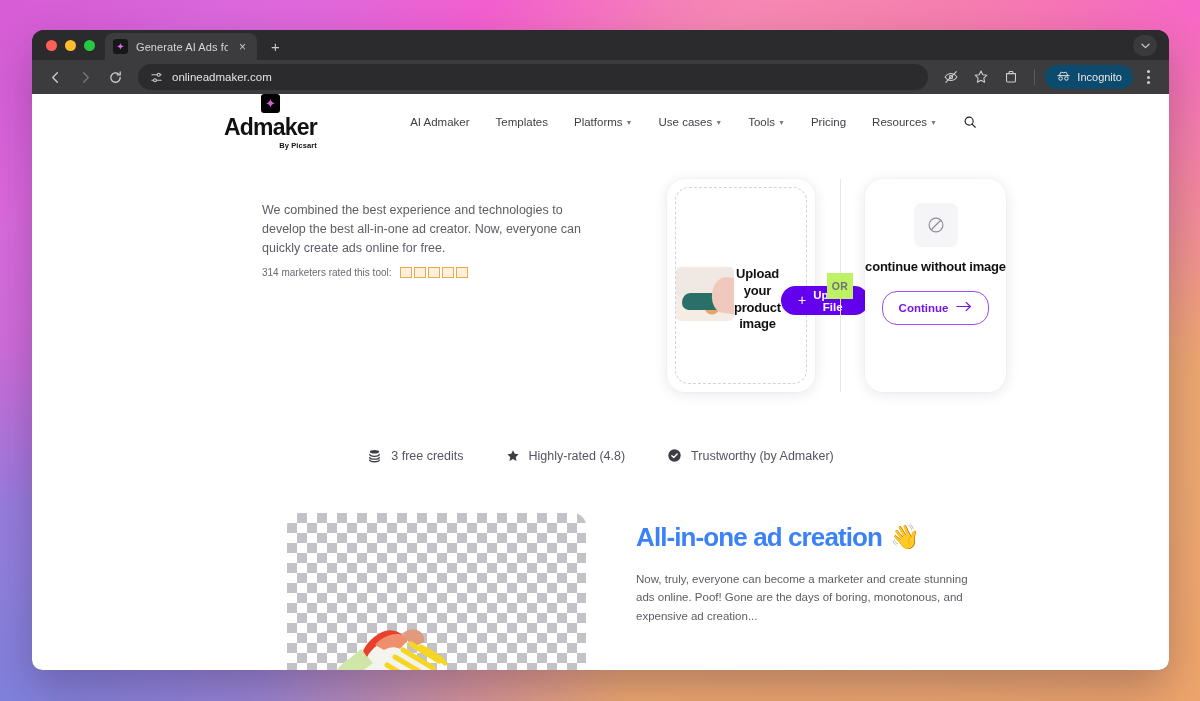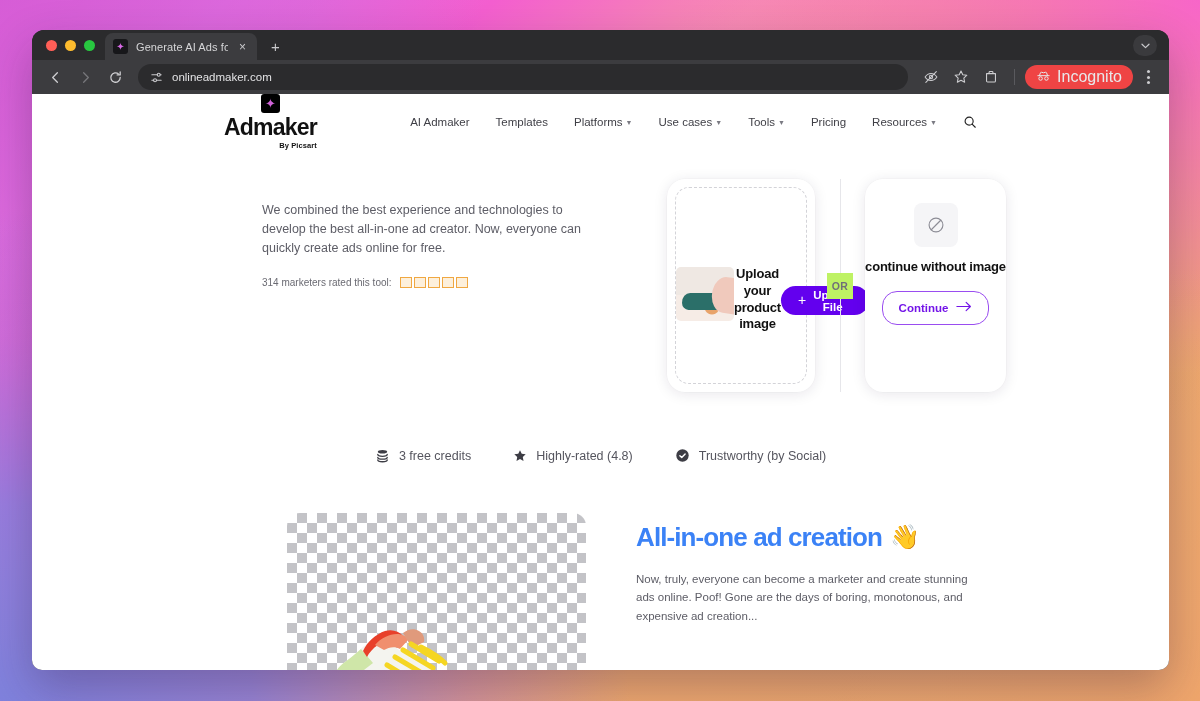--- a/index.html
+++ b/index.html
@@ -185,27 +185,27 @@
   }
   .tb-sep {
     width: 1px; height: 16px;
     background: #5a5a5e;
     margin: 0 6px;
     flex: 0 0 auto;
   }
   .incognito-chip {
     height: 24px;
     border-radius: 12px;
-    background: #ef4444;
+    background: #0c4a6e;
     display: flex;
     align-items: center;
     gap: 6px;
     padding: 0 11px;
     color: #e8e8ea;
-    font-size: 16px;
+    font-size: 11px;
     flex: 0 0 auto;
   }
   .kebab {
     width: 22px; height: 26px;
     display: flex; flex-direction: column;
     align-items: center; justify-content: center;
     gap: 2.5px;
     flex: 0 0 auto;
   }
   .kebab i { width: 3px; height: 3px; border-radius: 50%; background: #cdcdd0; display: block; }
@@ -298,21 +298,21 @@
     color: #0b0b0d;
   }
   .hero-para {
     margin-top: 22px;
     font-size: 12.5px;
     line-height: 1.5;
     color: #5d5d66;
     width: 345px;
   }
   .rating-row {
-    margin-top: 20px;
+    margin-top: 10px;
     display: flex;
     align-items: center;
     gap: 8px;
   }
   .rating-label { font-size: 10px; color: #6a6a72; }
   .rating-stars { display: flex; gap: 2px; }
   .star-box {
     width: 12px; height: 11px;
     border: 1.5px solid #f0a842;
     background: #fdf0dc;
@@ -735,21 +735,21 @@
         </span>
         <span>Highly-rated (4.8)</span>
       </div>
       <div class="badge">
         <span class="badge-icon">
           <svg width="15" height="15" viewBox="0 0 16 16">
               <circle cx="8" cy="8" r="6.6" fill="#3d3d45"></circle>
               <path d="M5.2 8.2l2 2 3.6-3.9" stroke="#fff" stroke-width="1.5" fill="none" stroke-linecap="round" stroke-linejoin="round"></path>
             </svg>
         </span>
-        <span>Trustworthy (by Social)</span>
+        <span>Trustworthy (by Admaker)</span>
       </div>
     </div>
 
     <div class="feature">
       <div class="checker">
         <svg class="sneaker" viewBox="0 0 210 92" fill="none">
           <path d="M16 84c-4-10 2-22 12-29 9-6 16-14 24-20 7-5 16-6 22 0l8 8 44 26c9 5 18 9 28 10 14 1 24 2 28 7 3 4 1 9-5 10H28c-6 0-10-5-12-12z" fill="#f4f4ef"></path>
           <path d="M16 84c-4-10 2-22 12-29 6-4 11-9 16-13l12 14c-12 9-24 19-30 28h-10z" fill="#cfe6a8"></path>
           <path d="M46 44c4-9 13-17 22-20 7-2 14 0 18 5l-6 8c-6-4-13-3-19 1-5 3-9 8-11 12l-4-6z" fill="#e8402a"></path>
           <path d="M58 38c6-7 14-11 22-11 5 0 9 2 11 6l-8 9c-5-3-11-2-16 1l-9-5z" fill="#f08f6e"></path>

